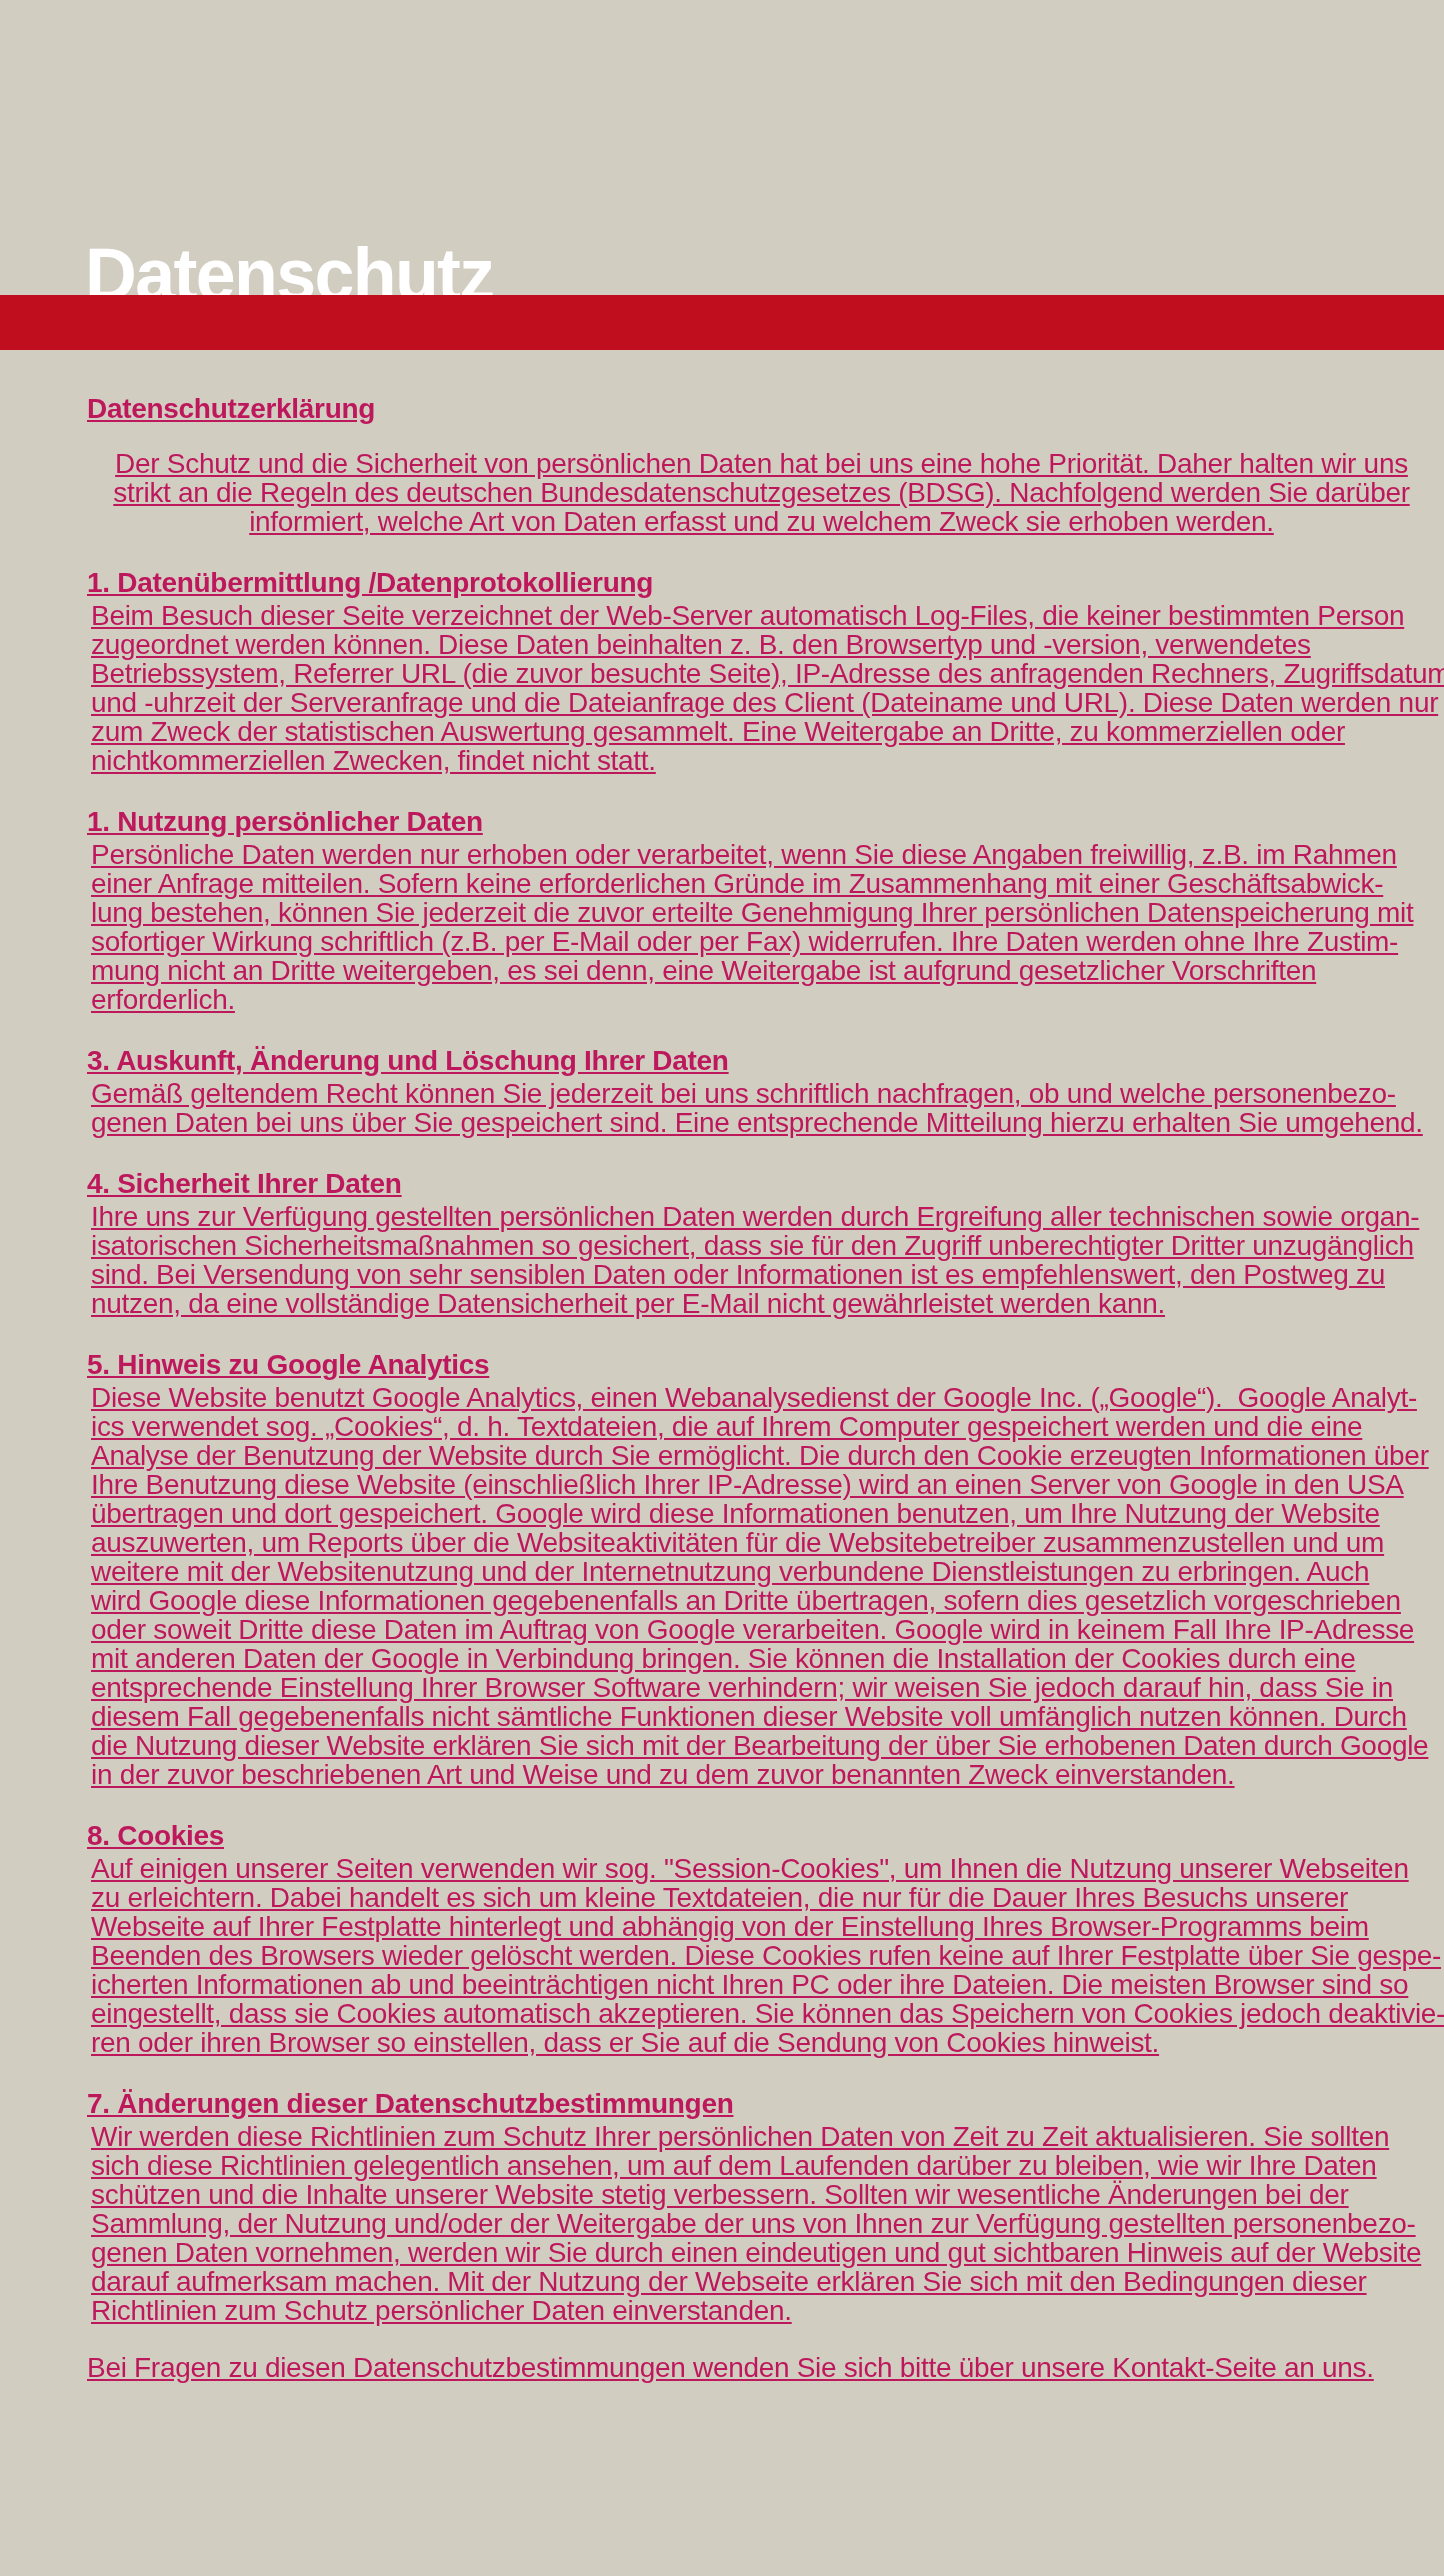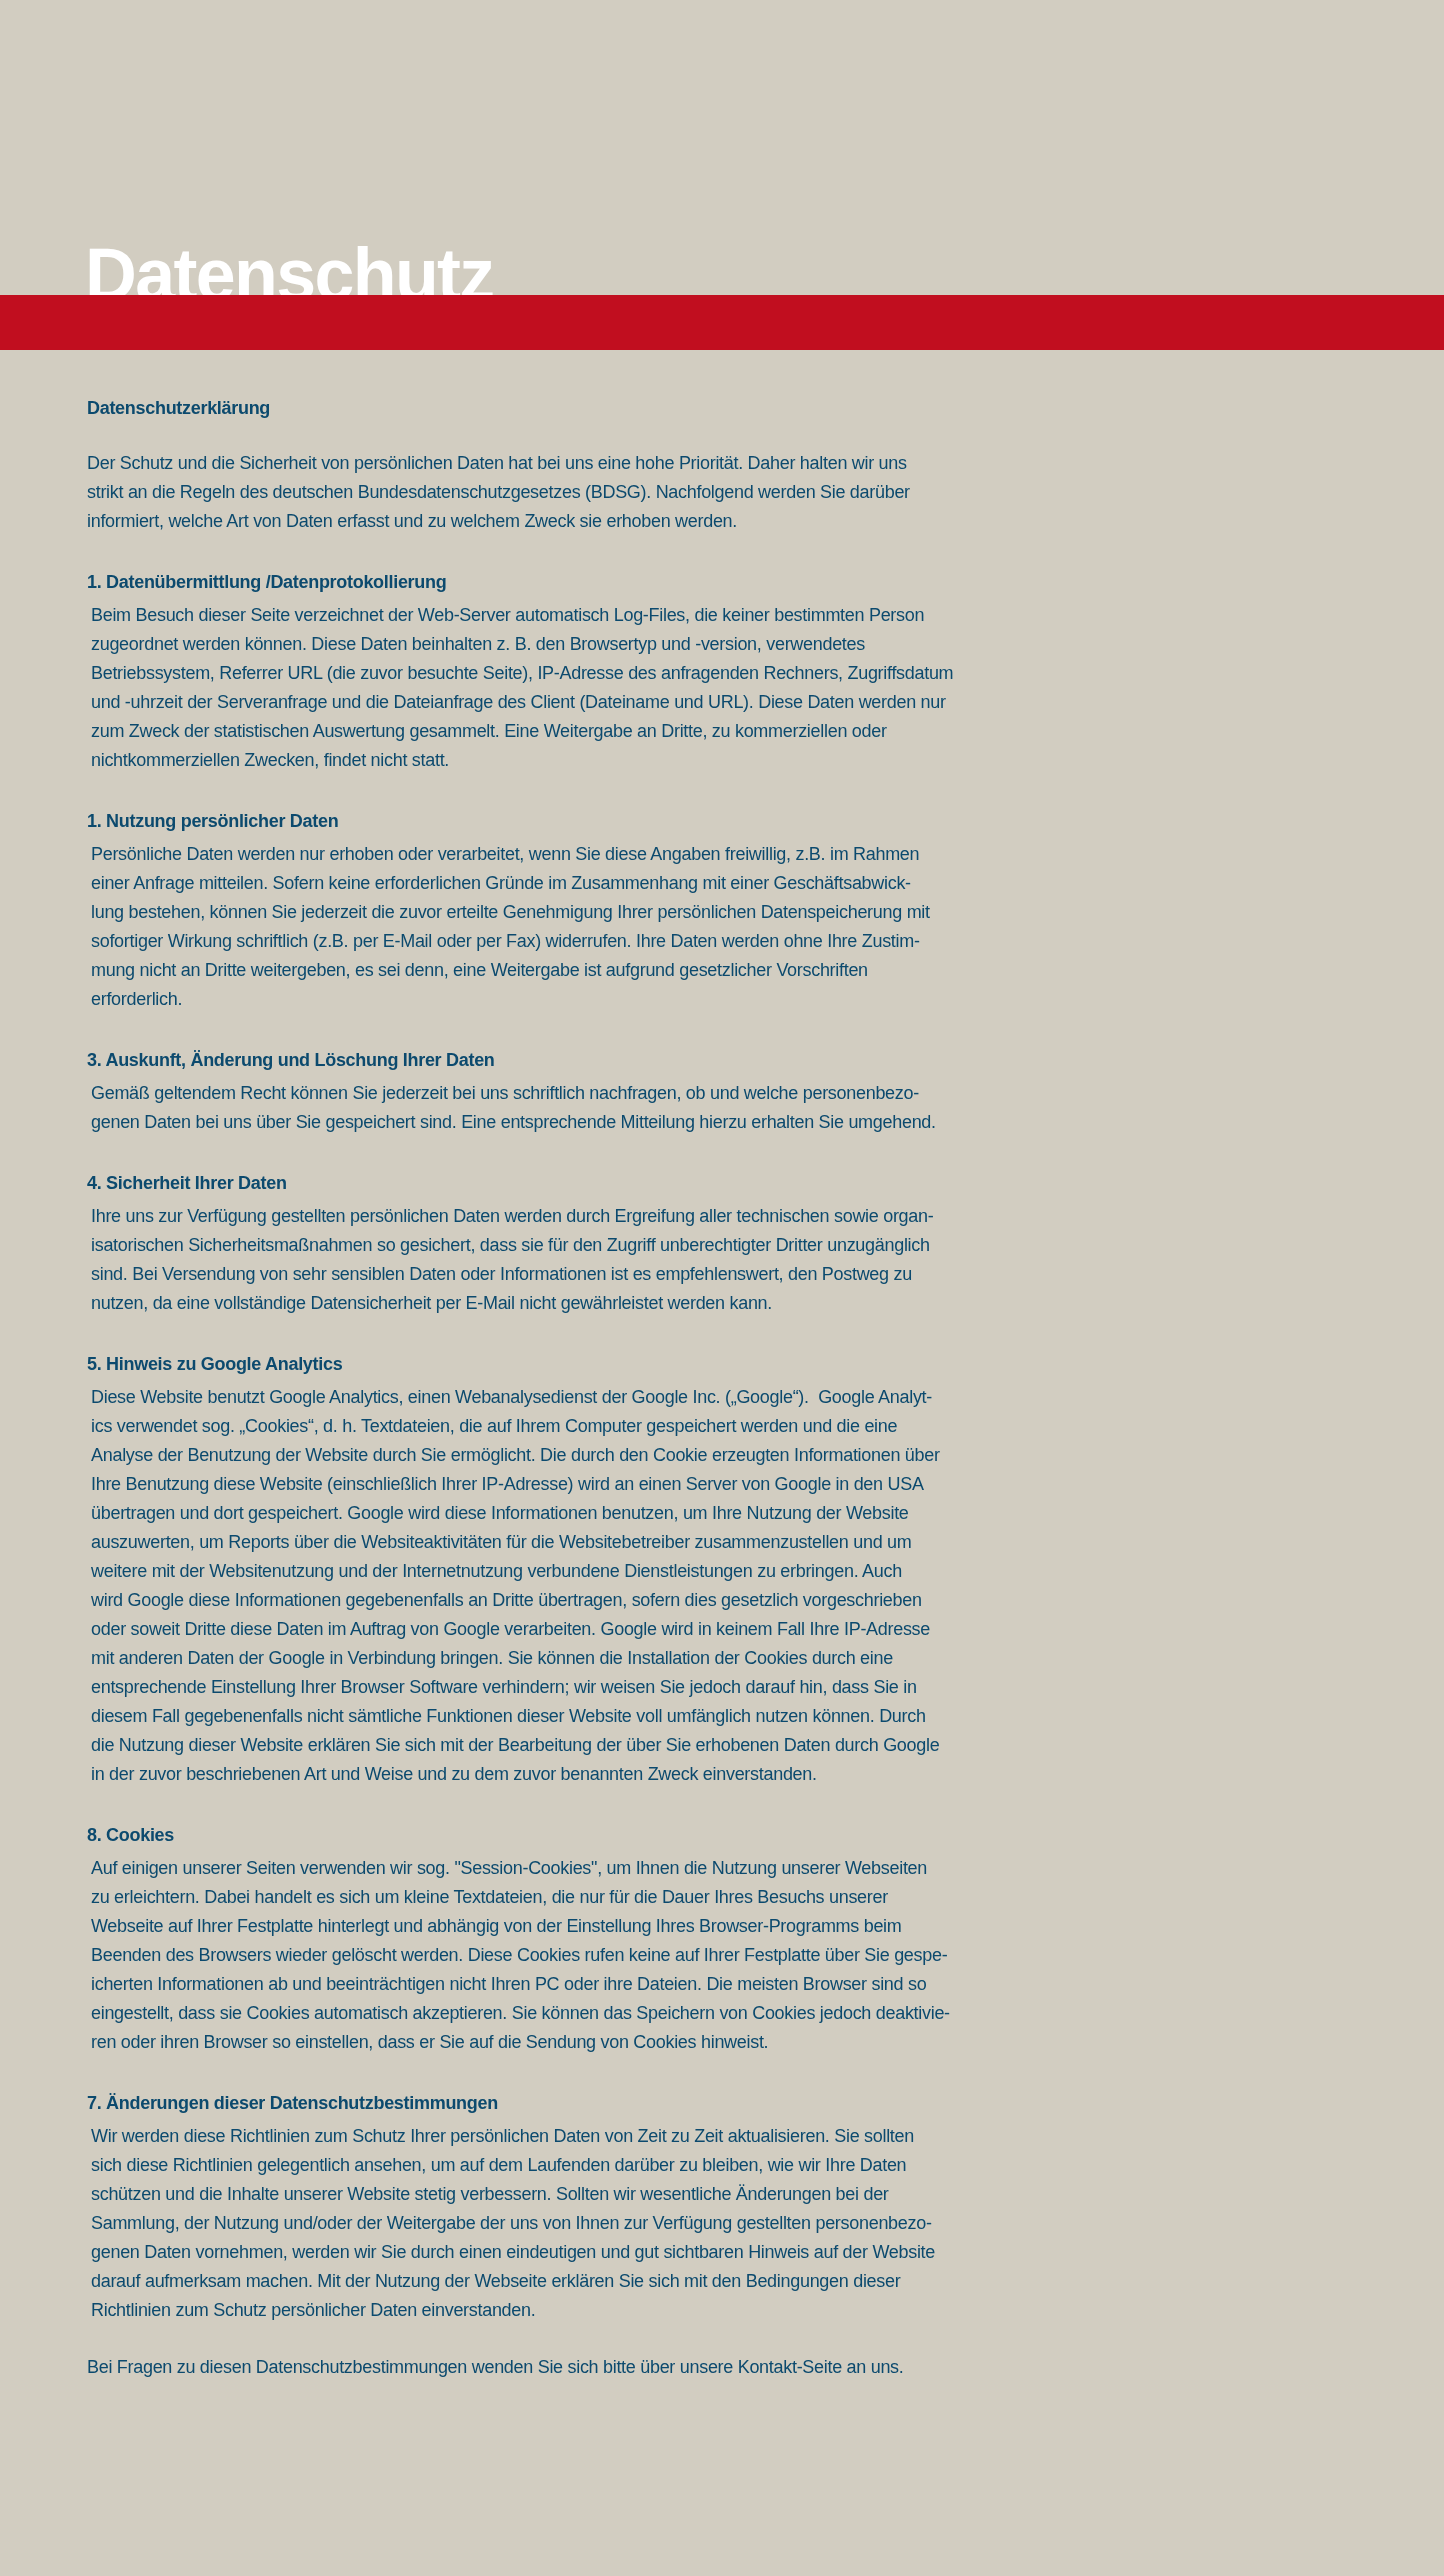--- a/index.html
+++ b/index.html
@@ -30,33 +30,35 @@
     top: 295px;
     width: 100%;
     height: 55px;
     background: #c10e1f;
   }
   .content {
     position: absolute;
     left: 87px;
     top: 394px;
     width: 1349px;
-    color: #0c4a6e;
-    font-size: 18px;
+    color: #be185d;
+    font-size: 28px;
     line-height: 29px;
     letter-spacing: -0.3px;
+    text-decoration: underline;
   }
   .intro-heading {
     font-weight: bold;
     margin: 0;
     white-space: pre;
   }
   .intro-body {
     margin: 26px 0 0 0;
     white-space: pre;
+    text-align: center;
   }
   .sec-heading {
     font-weight: bold;
     margin: 32px 0 0 0;
     white-space: pre;
   }
   .sec-body {
     margin: 4px;
     white-space: pre;
   }

